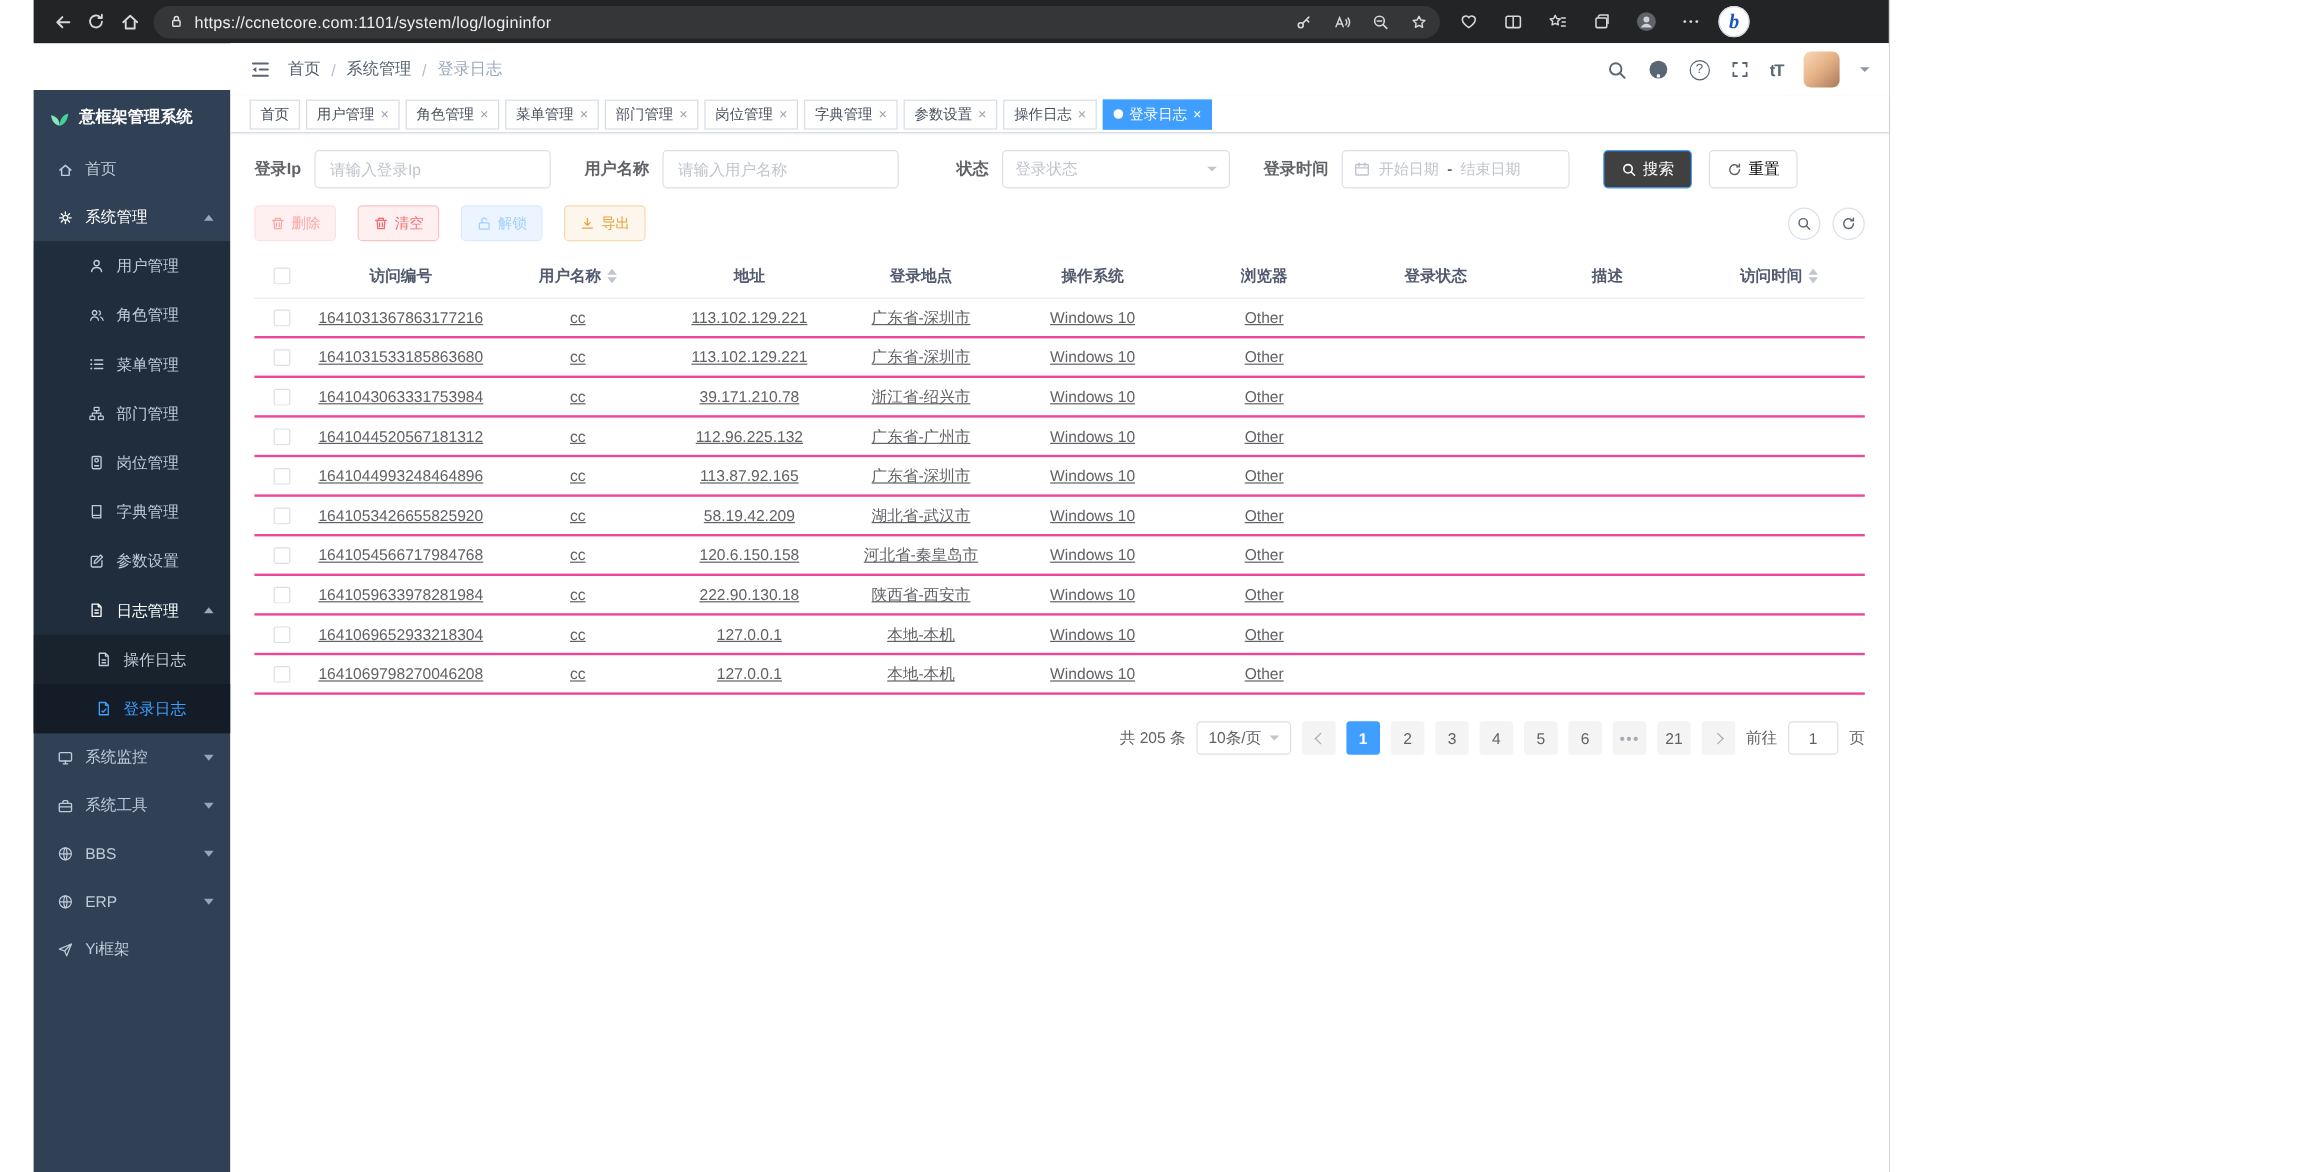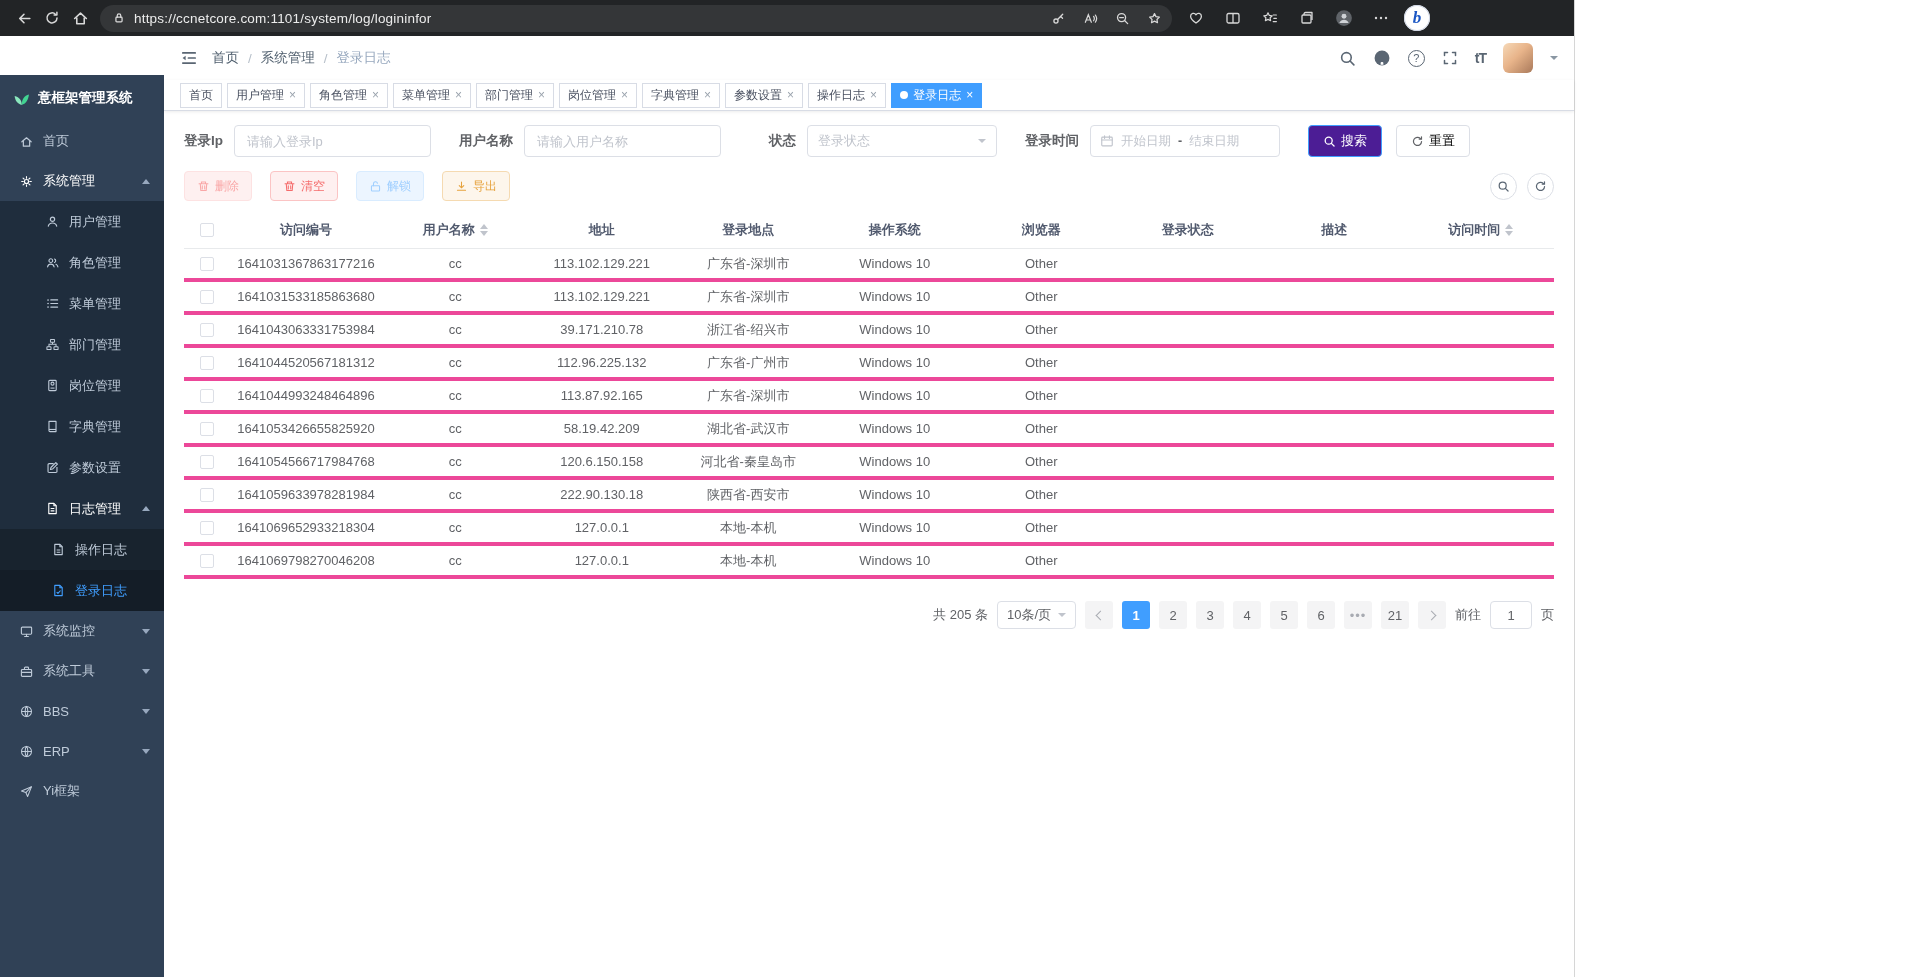--- a/index.html
+++ b/index.html
@@ -1,21 +1,21 @@
 <!DOCTYPE html>
 <html><head>
 <meta charset="utf-8">
 <style>
   * { margin:0; padding:0; box-sizing:border-box; }
   html,body { width:1914px; height:977px; overflow:hidden; background:#fff;
     font-family:"Liberation Sans","DejaVu Sans",sans-serif; }
   svg { display:block; }
 
   
-  .bwin { position:absolute; left:0; top:0; width:1575px; height:977px; background:#fff; border-right:1px solid #d6d6d6; }
+  .bwin { position:absolute; left:0; top:0; width:1575px; height:977px; background:#fff; border-right:1px solid #d6d6d6;padding-left:28px; }
   .chrome { height:36px; background:#222426; display:flex; align-items:center; padding:0 10px; color:#dcdcdc; }
   .cbtn { width:28px; height:28px; border-radius:5px; display:flex; align-items:center; justify-content:center; color:#d8d8d8; cursor:pointer; flex:0 0 auto; }
   .pill { width:1072px; height:27px; margin:0 8px 0 6px; background:#343638; border-radius:14px; display:flex; align-items:center; padding:0 6px 0 12px; gap:8px; }
   .pill .sm { width:24px; height:24px; }
   .url { flex:1; font-size:13.5px; color:#ececec; white-space:nowrap; overflow:hidden; letter-spacing:.2px; }
   .chrome .right { display:flex; align-items:center; gap:9px; margin-left:2px; }
   .copilot { width:26px; height:26px; border-radius:50%; background:#fff; color:#1a56c4; display:flex; align-items:center; justify-content:center;
     font-weight:bold; font-style:italic; font-family:"Liberation Serif","DejaVu Serif",serif; font-size:17px; box-shadow:inset 0 0 0 1px #cfd6e4; cursor:pointer; }
 
   
@@ -63,38 +63,38 @@
   .fgap { width:28px; flex:0 0 28px; }
   .fgap.lg { width:48px; flex-basis:48px; }
   .tin { height:32px; border:1px solid #dcdfe6; border-radius:4px; padding:0 12px; font-size:13px; color:#606266; width:197px; font-family:inherit; outline:none; }
   .tin::placeholder { color:#c0c4cc; }
   .fsel { width:190px; height:32px; border:1px solid #dcdfe6; border-radius:4px; display:flex; align-items:center; padding:0 10px; color:#c0c4cc; font-size:13px; cursor:pointer; }
   .fsel .ph { flex:1; }
   .dcaret { width:0; height:0; border:4.5px solid transparent; border-top-color:#c0c4cc; margin-top:4px; }
   .fdate { width:190px; height:32px; border:1px solid #dcdfe6; border-radius:4px; display:flex; align-items:center; gap:7px; padding:0 9px; font-size:12.5px; color:#c0c4cc; cursor:pointer; }
   .fdate .dsep { color:#606266; font-weight:bold; }
   .btn { height:32px; border-radius:4px; border:1px solid transparent; display:inline-flex; align-items:center; gap:5px; padding:0 14px; font-size:13px; cursor:pointer; font-family:inherit; white-space:nowrap; }
-  .btn.primary { background:#4c1d95; border-color:#409eff; color:#fff; }
+  .btn.primary { background:#404040; border-color:#409eff; color:#fff; }
   .btn.plainw { background:#fff; border-color:#dcdfe6; color:#000000; }
 
   
   .toolbar { display:flex; align-items:center; gap:18px; margin-top:14px; }
   .tbtn { height:30px; border-radius:4px; display:inline-flex; align-items:center; gap:5px; padding:0 12px; font-size:12px; cursor:pointer; border:1px solid transparent; white-space:nowrap; }
   .tbtn.danger-dis { background:#fef0f0; border-color:#fde2e2; color:#f9a7a7; cursor:not-allowed; }
   .tbtn.danger { background:#fef0f0; border-color:#fbc4c4; color:#f56c6c; }
   .tbtn.primary-dis { background:#ecf5ff; border-color:#d9ecff; color:#a0cfff; cursor:not-allowed;align-items:center; }
   .tbtn.warning { background:#fdf6ec; border-color:#f5dab1; color:#e6a23c; }
   .tool-right { margin-left:auto; display:flex; gap:10px; }
   .circ { width:27px; height:27px; border-radius:50%; border:1px solid #dcdfe6; background:#fff; color:#5a6673; display:flex; align-items:center; justify-content:center; cursor:pointer; }
 
   
   .tbl { margin-top:10px; font-size:13px; color:#606266; }
   .thead, .trow { display:grid; grid-template-columns:46px 152px repeat(8,1fr); align-items:center; }
   .thead { height:38px; font-weight:bold; color:#515a6e; border-bottom:1px solid #e8eaec; }
-  .trow { height:33px; border-bottom:4px solid #ec4899; }
+  .trow { height:33px; border-bottom:2px solid #ec4899;text-decoration:underline; }
   .cell { text-align:center; overflow:hidden; white-space:nowrap; }
   .cb { width:14px; height:14px; border:1px solid #dcdfe6; border-radius:2px; background:#fff; display:inline-block; vertical-align:middle; cursor:pointer; }
   .sorter { display:inline-flex; flex-direction:column; margin-left:5px; vertical-align:middle; }
   .sorter i { display:block; width:0; height:0; border-left:4px solid transparent; border-right:4px solid transparent; }
   .sorter .u { border-bottom:5px solid #c0c4cc; margin-bottom:2px; }
   .sorter .d { border-top:5px solid #c0c4cc; }
 
   
   .pagi { display:flex; align-items:center; justify-content:flex-end; gap:9px; margin-top:22px; font-size:13px; color:#606266; }
   .psel { width:79px; height:28px; border:1px solid #dcdfe6; border-radius:4px; display:flex; align-items:center; justify-content:space-between; padding:0 9px; cursor:pointer; }

